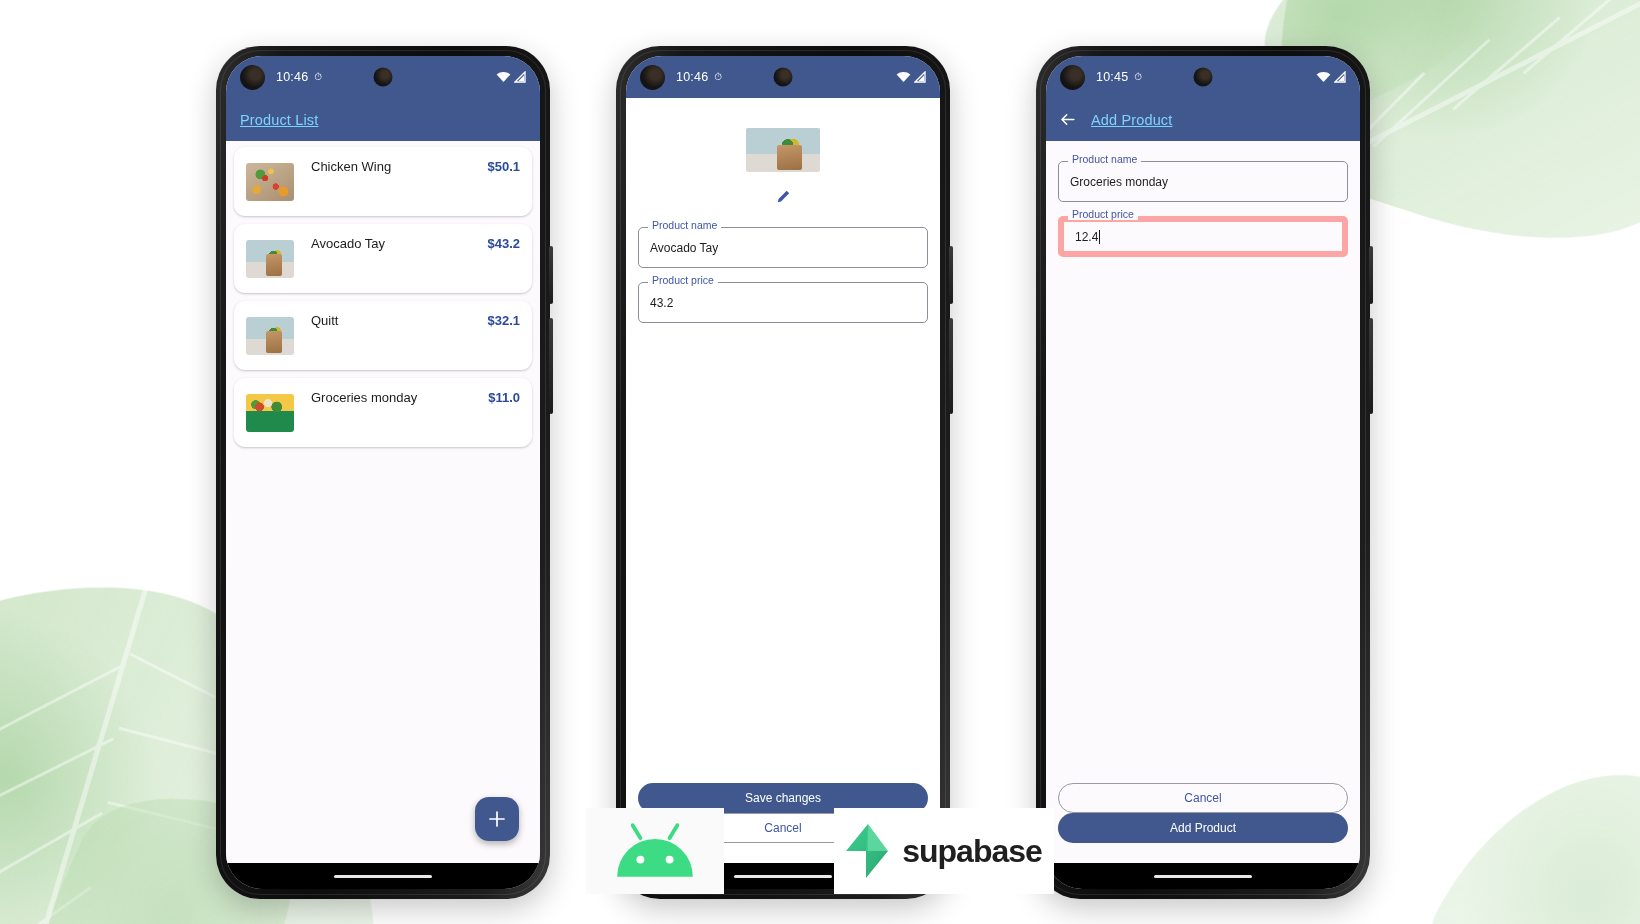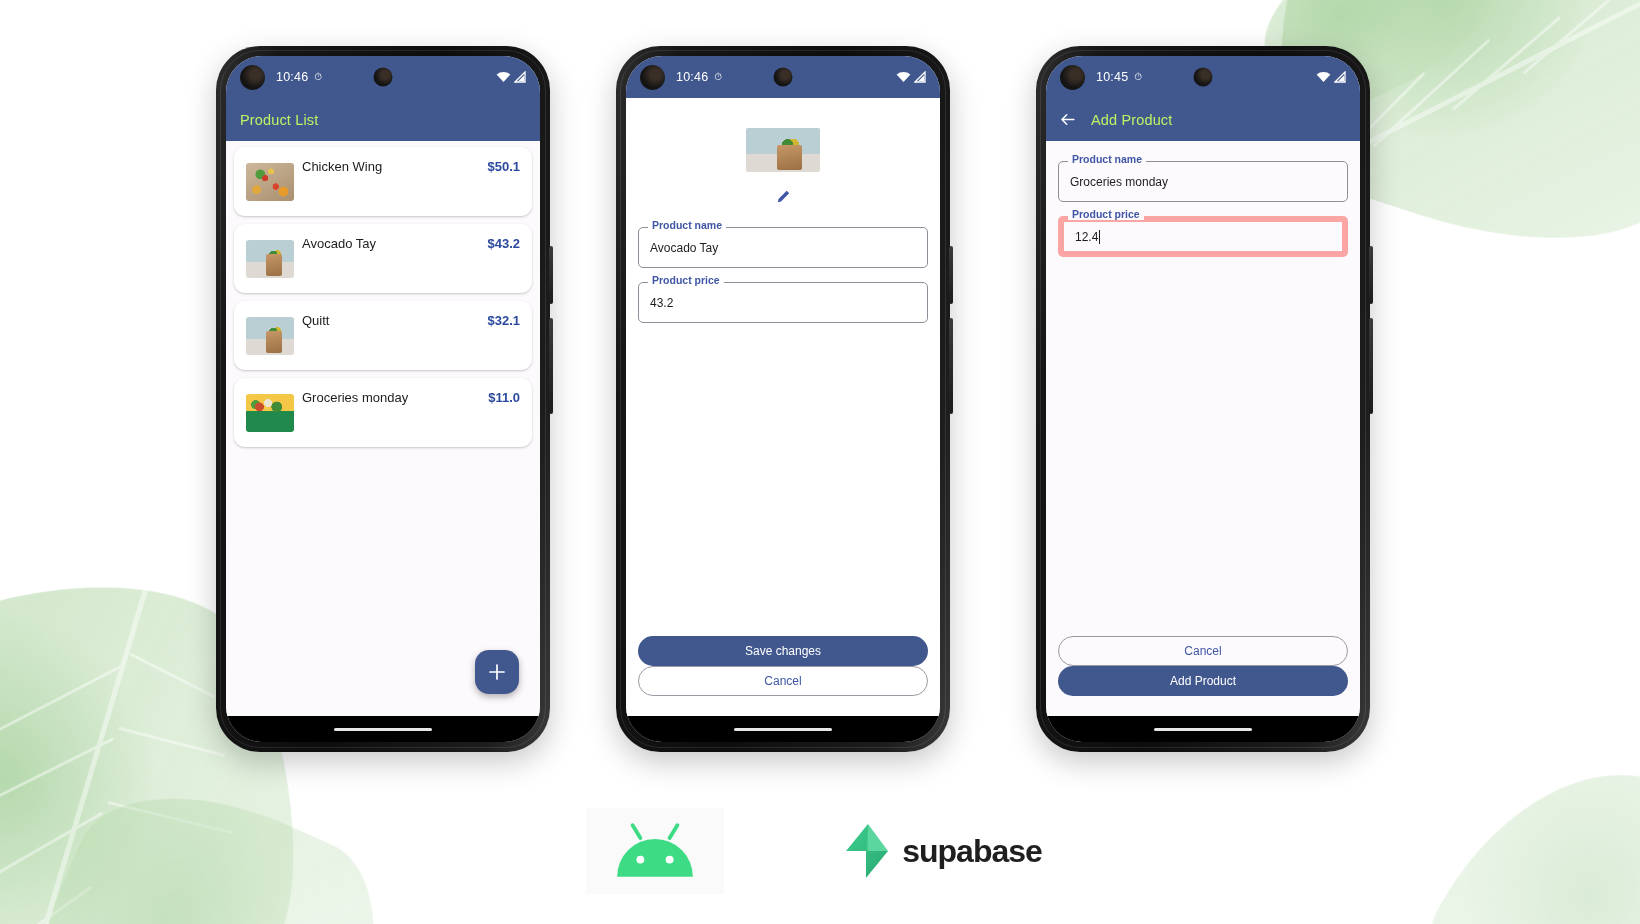--- a/index.html
+++ b/index.html
@@ -22,21 +22,21 @@
 
   #leaf-tr{top:-130px;right:-70px;width:430px;height:360px;transform:rotate(18deg);}
   #leaf-tr2{top:-60px;right:150px;width:230px;height:150px;transform:rotate(-25deg);}
   #leaf-bl{left:-130px;bottom:-90px;width:420px;height:430px;transform:rotate(-18deg);}
   #leaf-bl2{left:40px;bottom:-210px;width:330px;height:330px;transform:rotate(24deg);}
   #leaf-br{right:-160px;bottom:-200px;width:360px;height:340px;transform:rotate(30deg);}
 
   
   .phone{
     position:absolute;
-    width:334px;height:706px;
+    width:334px;height:853px;
     border-radius:44px;
     background:linear-gradient(100deg,#2e2e2e 0%,#161616 14%,#0d0d0d 50%,#1d1d1d 86%,#3a3a3a 100%);
     box-shadow:0 10px 30px rgba(0,0,0,.22);
     padding:10px;box-sizing:border-box;
   }
   .phone::before{ 
     content:"";position:absolute;inset:4px;border-radius:40px;
     border:1px solid rgba(255,255,255,.10);pointer-events:none;
   }
   .side-btn{
@@ -70,22 +70,22 @@
   .punchhole.centered{
     position:absolute;left:50%;top:50%;transform:translate(-50%,-50%);
     width:19px;height:19px;
   }
   .clock{font-size:12.5px;margin-left:11px;letter-spacing:.2px;}
   .alarm-icon{margin-left:6px;font-size:10px;opacity:.95;line-height:1;}
   .status-right{margin-left:auto;display:flex;align-items:center;gap:3px;}
 
   
   .appbar{
-    height:43px;flex:0 0 43px;background:#41588f;color:#bef264;
-    display:flex;align-items:center;padding:0 12px;box-sizing:border-box;gap:14px;
+    height:43px;flex:0 0 43px;background:#41588f;color:#7dd3fc;
+    display:flex;align-items:center;padding:0 12px;box-sizing:border-box;gap:14px;text-decoration:underline;
   }
   .back-arrow{width:19px;height:19px;display:block;}
   .appbar-title{font-size:14.5px;letter-spacing:.15px;}
   .appbar-title.nopad{margin-left:2px;}
 
   
   .content{flex:1 1 auto;position:relative;background:#fdfafd;overflow:hidden;}
   .content.white{background:#ffffff;}
 
   
@@ -93,21 +93,21 @@
   .card{
     background:#fff;border-radius:11px;margin-bottom:8px;
     box-shadow:0 1px 3px rgba(0,0,0,.16),0 1px 1px rgba(0,0,0,.06);
     height:69px;position:relative;overflow:hidden;
   }
   .card-thumb{
     position:absolute;left:12px;top:16px;width:48px;height:38px;
     border-radius:3px;overflow:hidden;background:#ddd;
   }
   .card-title{
-    position:absolute;left:68px;top:12px;font-size:13px;color:#1d1d1d;
+    position:absolute;left:77px;top:12px;font-size:13px;color:#1d1d1d;
   }
   .card-price{
     position:absolute;right:12px;top:12px;font-size:13px;color:#2b4a9e;font-weight:bold;
   }
 
   
   .th-veg{background:
       radial-gradient(circle at 22% 70%,#e2a83c 0 9%,transparent 10%),
       radial-gradient(circle at 40% 40%,#cf3b2a 0 8%,transparent 9%),
       radial-gradient(circle at 62% 62%,#d9442f 0 8%,transparent 9%),
@@ -149,21 +149,21 @@
 
   .field-wrap{position:relative;margin:0 12px 14px 12px;}
   .field{
     height:41px;border:1px solid #8e8e99;border-radius:5px;
     display:flex;align-items:center;padding:0 11px;box-sizing:border-box;
     background:transparent;
   }
   .field.focused{border:6px solid #fca5a5;}
   .field-label{
     position:absolute;left:10px;top:-7px;background:#fff;padding:0 4px;
-    font-size:10.5px;color:#3f56a5;line-height:1;font-weight:bold;
+    font-size:10.5px;color:#3f56a5;line-height:1;
   }
   .content:not(.white) .field-label{background:#fdfafd;}
   .field-value{font-size:12px;color:#1d1d1d;}
   .caret{display:inline-block;width:1px;height:14px;background:#1d1d1d;margin-left:1px;
          vertical-align:-2px;}
 
   
   .btn-stack{position:absolute;left:12px;right:12px;bottom:20px;}
   .btn{
     height:30px;border-radius:16px;display:flex;align-items:center;justify-content:center;

